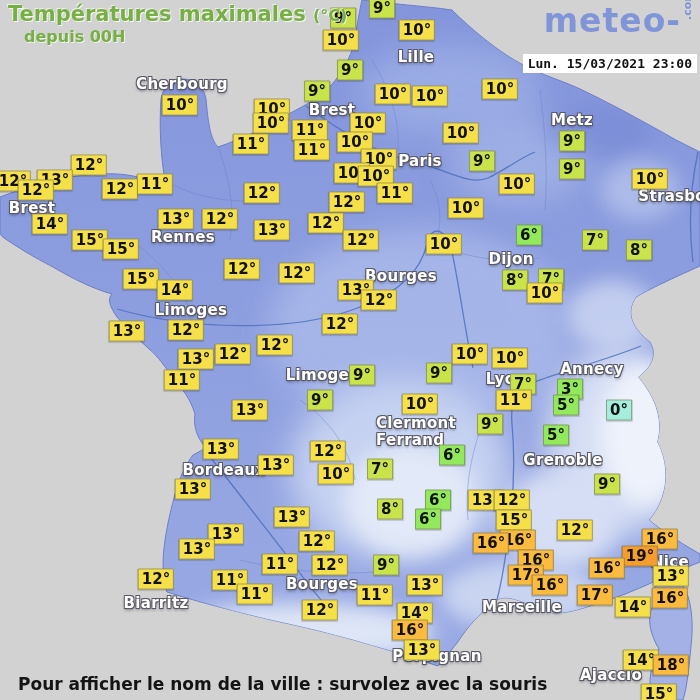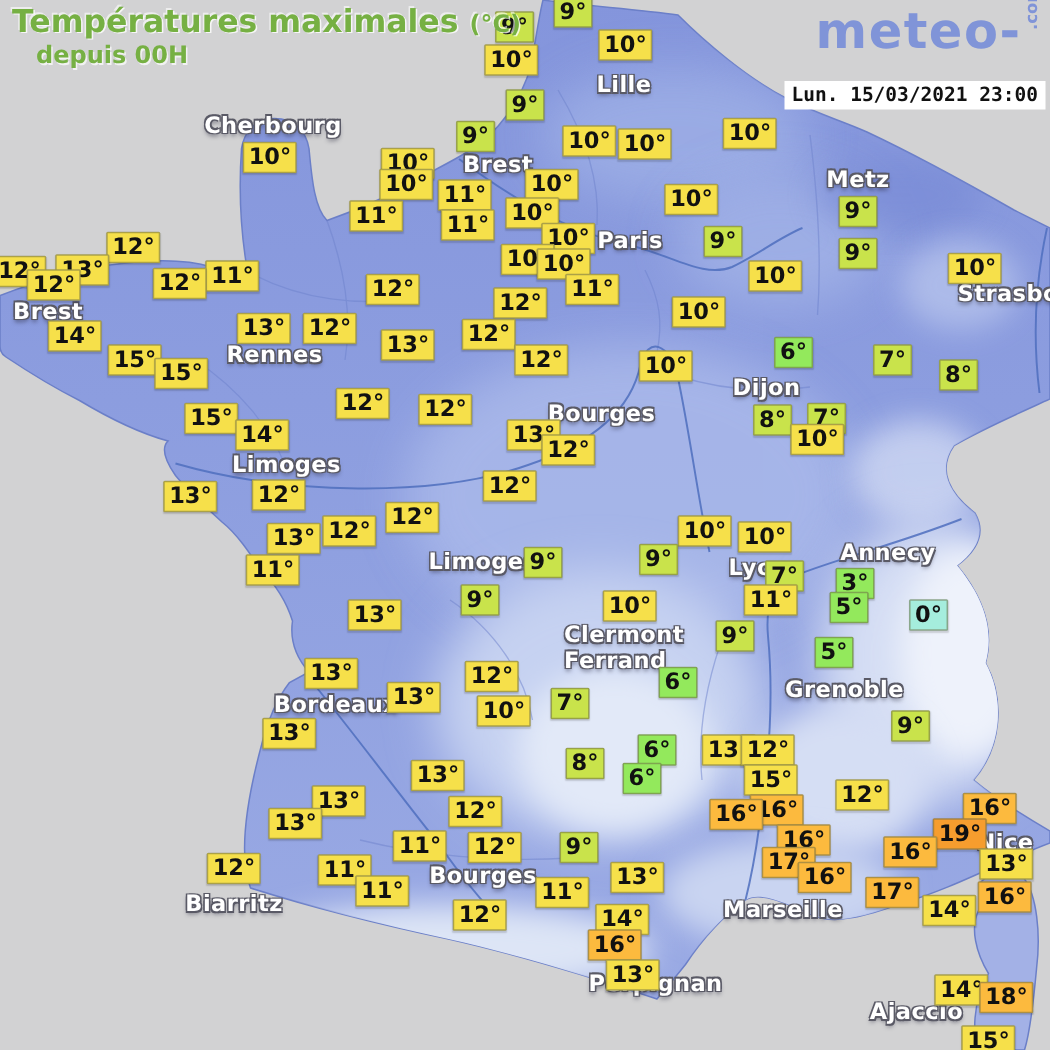--- a/index.html
+++ b/index.html
@@ -260,13 +260,14 @@
   </div>
   <div class="hdr-sub">depuis 00H</div>
 
   <div class="logo">
     <span class="p1">meteo-</span>
       <span class="com">.com</span>
   </div>
 
   <div class="datetime">Lun. 15/03/2021 23:00</div>
 
+  <div class="footer">Pour afficher le nom de la ville : survolez avec la souris</div>
 </div>
 
 </body></html>

